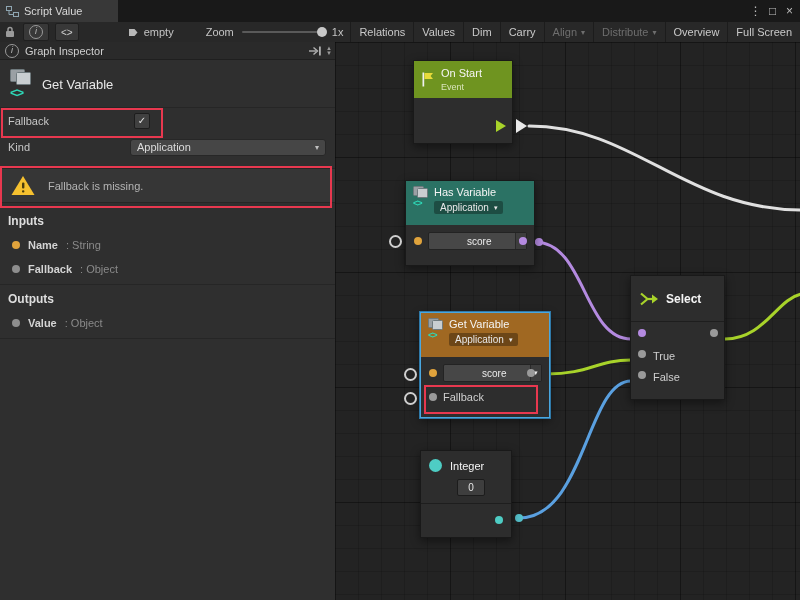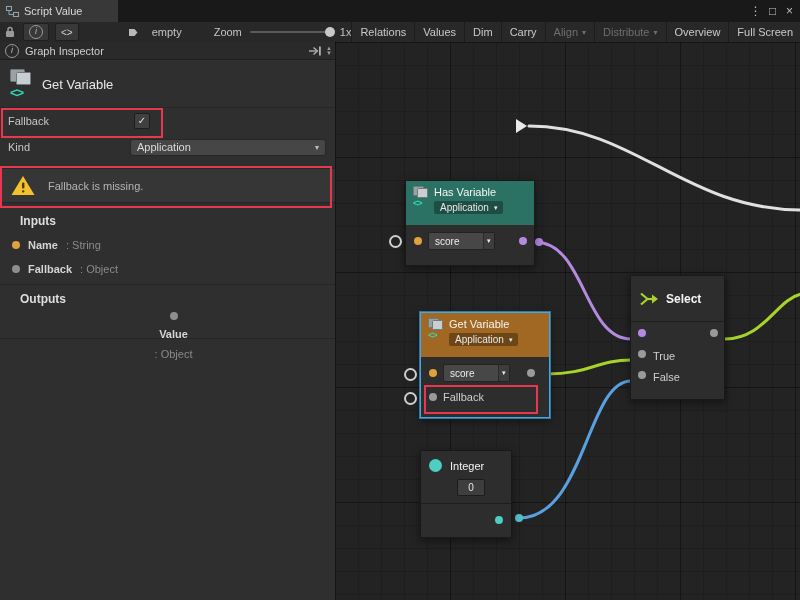--- a/index.html
+++ b/index.html
@@ -12,21 +12,21 @@
   .win-controls{position:absolute;right:2px;top:0;height:22px;display:flex;align-items:center;}
   .win-btn{width:17px;text-align:center;color:#bdbdbd;font-size:12px;}
 
   
   .toolbar{position:absolute;left:0;top:22px;width:800px;height:20px;background:#282828;border-bottom:1px solid #161616;display:flex;align-items:center;color:#c4c4c4;}
   .tb-left{display:flex;align-items:center;height:20px;}
   .tb-right{margin-left:auto;display:flex;align-items:center;height:20px;}
   .tb-ic{display:flex;align-items:center;padding:0 5px;height:20px;}
   .mini-btn{display:flex;align-items:center;height:16px;background:#383838;border:1px solid #1f1f1f;border-radius:2px;padding:0 5px;margin:0 3px;color:#cfcfcf;font-size:10px;}
   .info-circle{width:12px;height:12px;border-radius:50%;border:1px solid #9a9a9a;color:#bdbdbd;font-size:9px;line-height:11px;text-align:center;display:inline-block;font-style:italic;}
-  .empty-group{display:flex;align-items:center;gap:14px;margin-left:46px;}
+  .empty-group{display:flex;align-items:center;gap:6px;margin-left:46px;}
   .zoom-group{display:flex;align-items:center;margin-left:32px;}
   .slider-track{position:relative;width:82px;height:2px;background:#5a5a5a;margin:0 8px;border-radius:1px;}
   .slider-knob{position:absolute;right:-3px;top:-4px;width:10px;height:10px;border-radius:50%;background:#c8c8c8;}
   .tb-btn{display:flex;align-items:center;height:20px;padding:0 8px;border-left:1px solid #1c1c1c;color:#cacaca;white-space:nowrap;text-align:center;}
   .tb-btn.disabled{color:#6e6e6e;}
   .tb-btn .dd{font-size:8px;margin-left:4px;}
 
   
   .main{position:absolute;left:0;top:42px;width:800px;height:558px;}
 
@@ -37,21 +37,21 @@
   .scroll-arrows{display:flex;flex-direction:column;font-size:6px;line-height:5px;color:#9a9a9a;}
   .insp-title{position:absolute;left:0;top:20px;width:335px;height:46px;display:flex;align-items:center;gap:12px;padding-left:10px;border-bottom:1px solid #262626;box-sizing:border-box;}
   .unit-title{font-size:13px;color:#e8e8e8;}
   .insp-row{position:absolute;left:0;width:335px;height:22px;display:flex;align-items:center;padding-left:8px;box-sizing:border-box;}
   .lbl{color:#c6c6c6;}
   .checkbox{position:absolute;left:134px;width:14px;height:14px;background:#404040;border:1px solid #1d1d1d;border-radius:2px;color:#e4e4e4;font-size:10px;line-height:13px;text-align:center;}
   .dropdown{position:absolute;left:130px;width:196px;height:17px;background:#464646;border:1px solid #272727;border-radius:3px;display:flex;align-items:center;color:#dcdcdc;padding-left:6px;box-sizing:border-box;}
   .dropdown .dd{margin-left:auto;margin-right:6px;font-size:8px;color:#c0c0c0;}
   .warning-box{position:absolute;left:0;top:126px;width:335px;height:35px;background:#363636;display:flex;align-items:center;gap:12px;padding-left:10px;box-sizing:border-box;border-top:1px solid #262626;border-bottom:1px solid #262626;}
   .warning-text{color:#b4b4b4;}
-  .sec-h{position:absolute;left:20px;font-weight:bold;font-size:12px;color:#dedede;}
+  .sec-h{position:absolute;left:8px;font-weight:bold;font-size:12px;color:#dedede;}
   .io-row{position:absolute;left:0;width:335px;height:22px;display:flex;align-items:center;gap:8px;padding-left:12px;box-sizing:border-box;}
   .io-dot{width:8px;height:8px;border-radius:50%;flex:none;}
   .io-name{font-weight:bold;color:#d4d4d4;}
   .io-type{color:#8a8a8a;}
   .divider{position:absolute;left:0;width:335px;height:1px;background:#262626;}
 
   
   .var-icon{display:flex;flex-direction:column;align-items:flex-start;gap:1px;flex:none;}
   .papers{position:relative;width:14px;height:11px;}
   .papers .p1,.papers .p2{position:absolute;width:9px;height:8px;background:#c9ced1;border:1px solid #6f7a7e;border-radius:1.5px;}
@@ -81,21 +81,21 @@
   .nh-dark{height:46px;align-items:center;border-bottom:1px solid #1e1e1e;padding-left:8px;}
   .nh-col{display:flex;flex-direction:column;gap:3px;}
   .nh-title{font-size:11px;color:#f5f5f5;}
   .nh-sub{font-size:9px;color:#d9e4bc;}
   .pill{display:inline-flex;align-items:center;gap:5px;background:rgba(0,0,0,0.32);border-radius:2px;padding:1px 6px;font-size:10px;color:#e8e8e8;align-self:flex-start;}
   .pill .dd{font-size:7px;}
   .nrow{display:flex;align-items:center;gap:6px;padding:0 8px;height:24px;position:relative;}
   .nbody{padding-top:4px;}
   .dot{width:8px;height:8px;border-radius:50%;flex:none;}
   .mini-dd{display:inline-flex;align-items:center;height:16px;background:#474747;border:1px solid #232323;border-radius:2px;font-size:10px;color:#ececec;}
-  .mini-dd-t{padding:0 6px;min-width:42px;}
+  .mini-dd-t{padding:0 6px;min-width:42px;margin-left:32px;}
   .mini-dd-a{border-left:1px solid #2a2a2a;padding:0 3px;font-size:7px;background:#3d3d3d;align-self:stretch;display:flex;align-items:center;}
   .select-body{padding-top:7px;}
   .srow{height:21px;display:flex;gap:7px;padding:0 7px;position:relative;}
   .slbl{font-size:11px;color:#cfcfcf;}
   .int-top{padding:8px 8px 0 8px;height:53px;border-bottom:1px solid #1e1e1e;box-sizing:border-box;}
   .int-line1{display:flex;align-items:flex-end;gap:8px;}
   .circle-icon{width:13px;height:13px;border-radius:50%;background:#4ecdc4;flex:none;}
   .int-field{margin:7px 0 0 28px;width:26px;height:15px;background:#3e3e3e;border:1px solid #1c1c1c;border-radius:2px;color:#e6e6e6;font-size:10px;display:flex;align-items:center;justify-content:center;}
   .int-bottom{position:relative;height:32px;display:flex;align-items:center;}
   .ring{position:absolute;width:9px;height:9px;border-radius:50%;border:2px solid #cfcfcf;z-index:3;}
@@ -229,21 +229,21 @@
       </div>
       <div class="io-row" style="top:216px;">
         <span class="io-dot" style="background:#8e8e8e;"></span>
         <span class="io-name">Fallback</span>
         <span class="io-type">: Object</span>
       </div>
 
       <div class="divider" style="top:242px;"></div>
       <span class="sec-h" style="top:250px;">Outputs</span>
 
-      <div class="io-row" style="top:270px;flex-direction:column;">
+      <div class="io-row" style="top:270px;">
         <span class="io-dot" style="background:#8e8e8e;"></span>
         <span class="io-name">Value</span>
         <span class="io-type">: Object</span>
       </div>
       <div class="divider" style="top:296px;"></div>
 
       <div class="red-rect" style="left:1px;top:66px;width:158px;height:26px;"></div>
       <div class="red-rect" style="left:0px;top:124px;width:328px;height:38px;"></div>
     </div>
 
@@ -253,20 +253,35 @@
         <path d="M194,84 C300,84 350,168 467,168" stroke="#e0e0e0" stroke-width="3" fill="none" stroke-linecap="round"></path>
         <path d="M200,200 C250,200 249,297 296,297" stroke="#b48ae0" stroke-width="3" fill="none" stroke-linecap="round"></path>
         <circle cx="204" cy="200" r="4" fill="#b48ae0"></circle>
         <path d="M212,332 C254,332 262,318 296,318" stroke="#a8d32a" stroke-width="3" fill="none" stroke-linecap="round"></path>
         <circle cx="212" cy="332" r="4" fill="#a8d32a"></circle>
         <path d="M184,476 C250,476 252,339 296,339" stroke="#5aa0e0" stroke-width="3" fill="none" stroke-linecap="round"></path>
         <circle cx="184" cy="476" r="4" fill="#56c2cc"></circle>
         <path d="M390,297 C430,297 442,256 467,252" stroke="#a8d32a" stroke-width="3" fill="none" stroke-linecap="round"></path>
       </svg>
 
+      <div class="node" style="left:78px;top:18px;width:100px;height:84px;">
+        <div class="nh nh-green">
+          <svg width="13" height="15" viewBox="0 0 13 15">
+            <rect x="1.5" y="0.5" width="1.7" height="14" fill="#f0f0f0"></rect>
+            <path d="M3.5 1 H12 L9.6 4 L12 7 H3.5 Z" fill="#e8db3a"></path>
+          </svg>
+          <span class="nh-col">
+            <span class="nh-title">On Start</span>
+            <span class="nh-sub">Event</span>
+          </span>
+        </div>
+        <div style="position:relative;height:46px;">
+          <span class="tri-out"></span>
+        </div>
+      </div>
       <span class="port-tri"></span>
 
       <div class="node" style="left:70px;top:138px;width:130px;height:86px;">
         <div class="nh nh-teal">
           <span class="var-icon">
             <span class="papers">
                 <span class="p1"></span>
                 <span class="p2"></span>
               </span>
             <span class="angle">&lt;&gt;</span>

